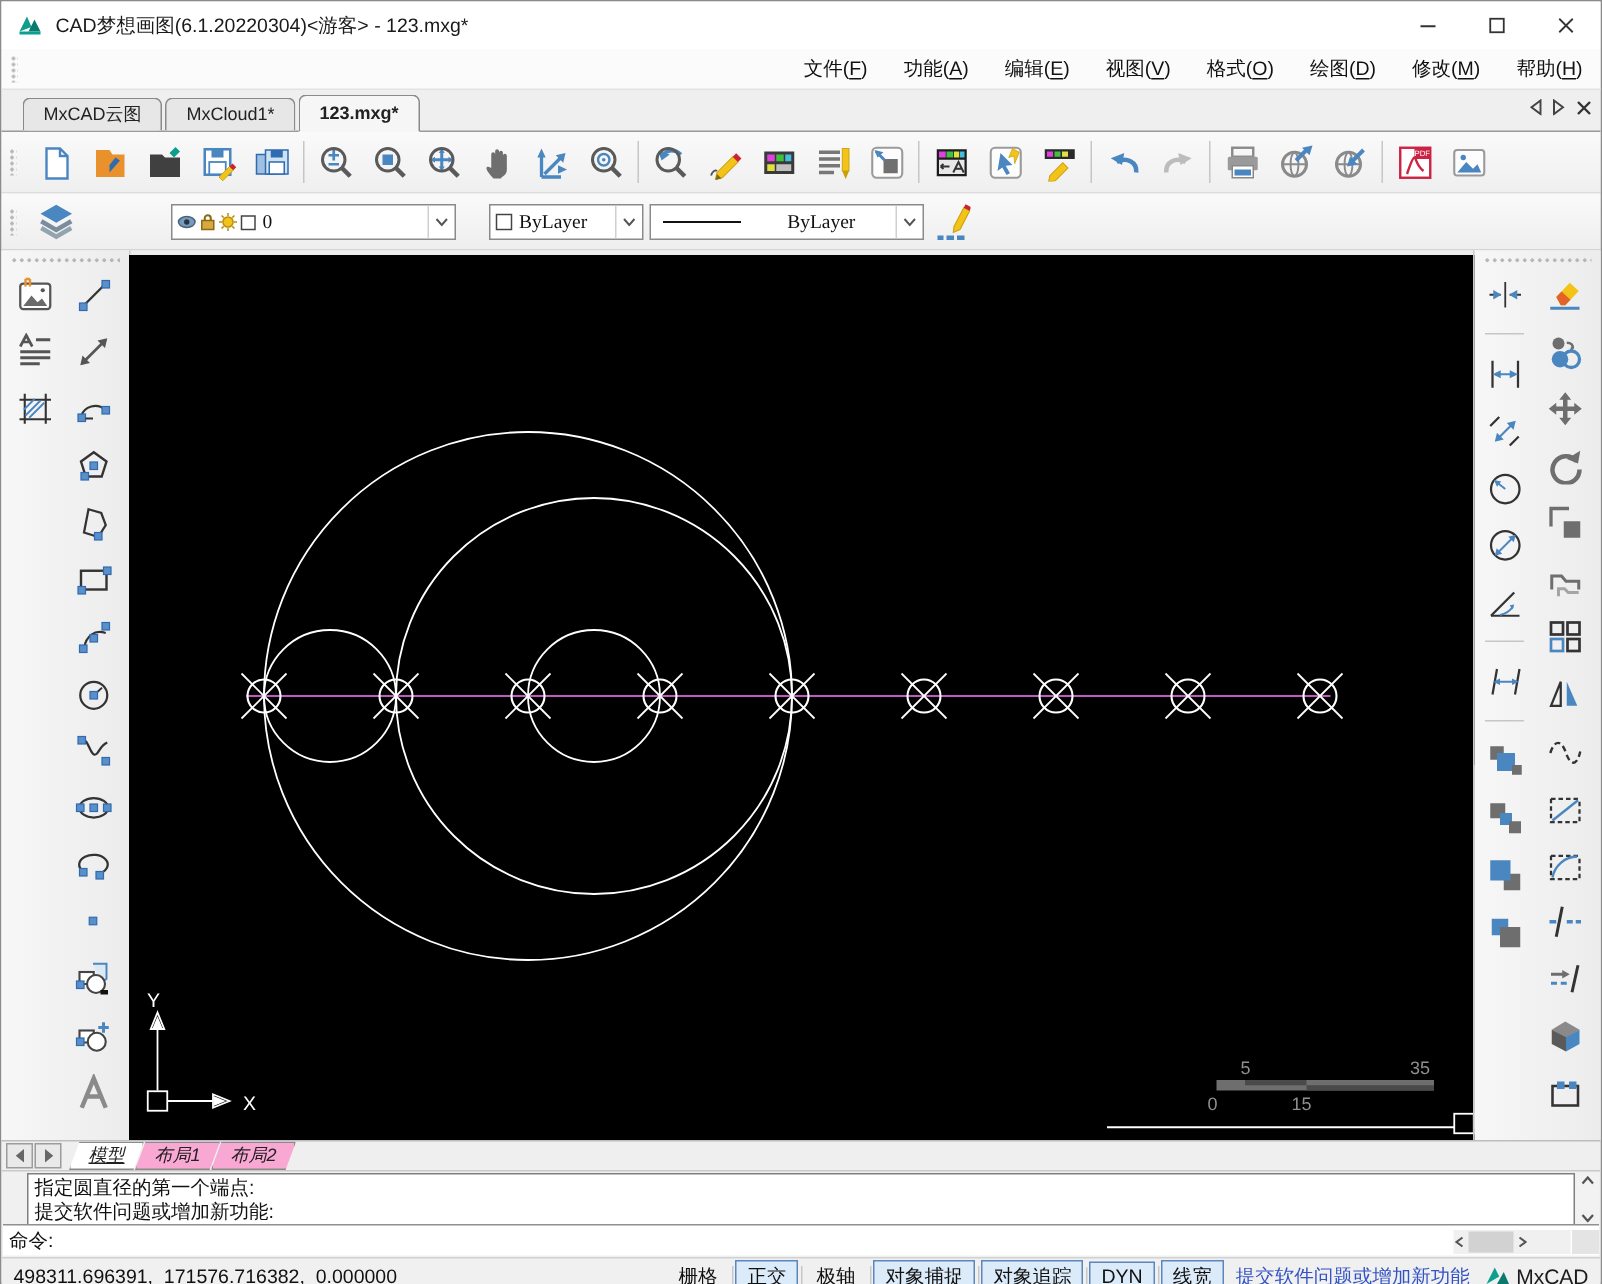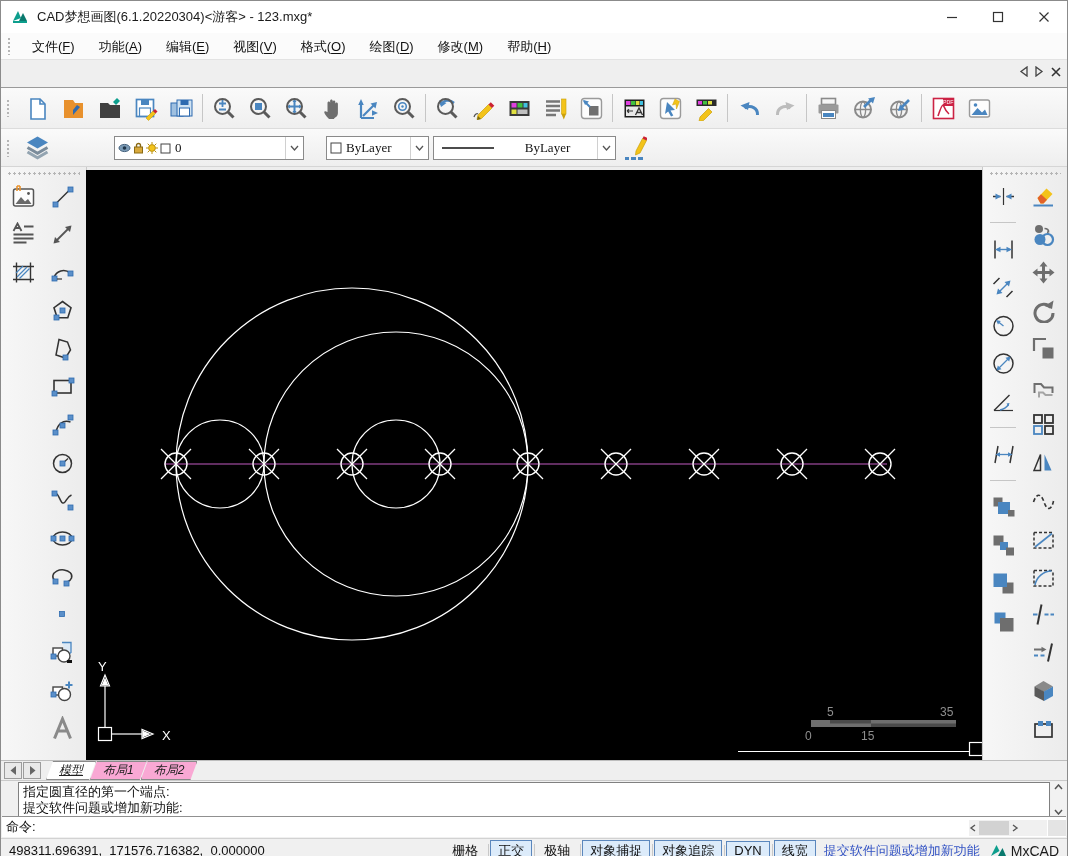--- a/index.html
+++ b/index.html
@@ -5,21 +5,21 @@
   html,body{margin:0;padding:0;}
   body{width:1068px;height:856px;font-family:"Liberation Sans","DejaVu Sans",sans-serif;background:#fff;overflow:hidden;}
   #app{position:relative;width:1066px;height:854px;border:1px solid #8b8b8b;box-sizing:content-box;background:#f0f0f0;}
   
   .titlebar{height:32px;background:#fff;display:flex;align-items:center;position:relative;}
   .app-icon{margin:0 8px 0 10px;display:flex;}
   .title-text{font-size:13px;color:#1a1a1a;}
   .winbtns{position:absolute;right:0;top:0;height:32px;display:flex;}
   .winbtn{width:46px;height:32px;display:flex;align-items:center;justify-content:center;}
   
-  .menubar{height:26px;background:#fbfbfb;border-bottom:1px solid #e3e3e3;display:flex;align-items:center;padding-left:6px;}
+  .menubar{height:26px;background:#fbfbfb;border-bottom:1px solid #e3e3e3;display:flex;align-items:center;padding-left:6px;justify-content:space-between;}
   .vgrip{width:5px;height:18px;margin-right:8px;background-image:radial-gradient(circle,#b5b5b5 1px,transparent 1.3px);background-size:4px 4px;}
   .menu-item{font-size:13px;color:#111;padding:3px 12px;}
   .menu-item u{text-underline-offset:2px;}
   
   .doctabs{height:27px;background:#efefef;border-bottom:1px solid #9a9a9a;display:flex;align-items:flex-end;padding-left:14px;position:relative;}
   .dtab{height:21px;line-height:21px;font-size:12px;color:#222;padding:0 13px;border:1px solid #8a8a8a;border-bottom:none;border-radius:5px 5px 0 0;background:#e7e7e7;margin-right:2px;position:relative;}
   .dtab.active{background:#f6f6f6;font-weight:bold;height:23px;line-height:23px;z-index:2;margin-bottom:-1px;border-bottom:1px solid #f6f6f6;}
   .dtab-ctrls{position:absolute;right:6px;top:6px;display:flex;gap:7px;align-items:center;}
   
   .toolbar{height:40px;background:linear-gradient(#fafafa,#efefef);border-bottom:1px solid #dcdcdc;display:flex;align-items:center;padding-left:5px;}
@@ -97,20 +97,25 @@
         </div>
     </div>
   </div>
 
   <div class="menubar">
     <span class="vgrip"></span>
     <span id="menu-items"><span class="menu-item">文件(<u>F</u>)</span><span class="menu-item">功能(<u>A</u>)</span><span class="menu-item">编辑(<u>E</u>)</span><span class="menu-item">视图(<u>V</u>)</span><span class="menu-item">格式(<u>O</u>)</span><span class="menu-item">绘图(<u>D</u>)</span><span class="menu-item">修改(<u>M</u>)</span><span class="menu-item">帮助(<u>H</u>)</span></span>
   </div>
 
   <div class="doctabs">
+    <span id="doc-tab-items" style="display:flex;align-items:flex-end;">
+        <span class="dtab">MxCAD云图</span>
+        <span class="dtab">MxCloud1*</span>
+        <span class="dtab active">123.mxg*</span>
+      </span>
     <span class="dtab-ctrls">
       <span>
           <svg width="9" height="11" viewBox="0 0 9 11">
             <path d="M8 1L2 5.5 8 10z" fill="none" stroke="#444" stroke-width="1.3"></path>
           </svg>
         </span>
       <span>
           <svg width="9" height="11" viewBox="0 0 9 11">
             <path d="M1 1l6 4.5L1 10z" fill="none" stroke="#444" stroke-width="1.3"></path>
           </svg>

